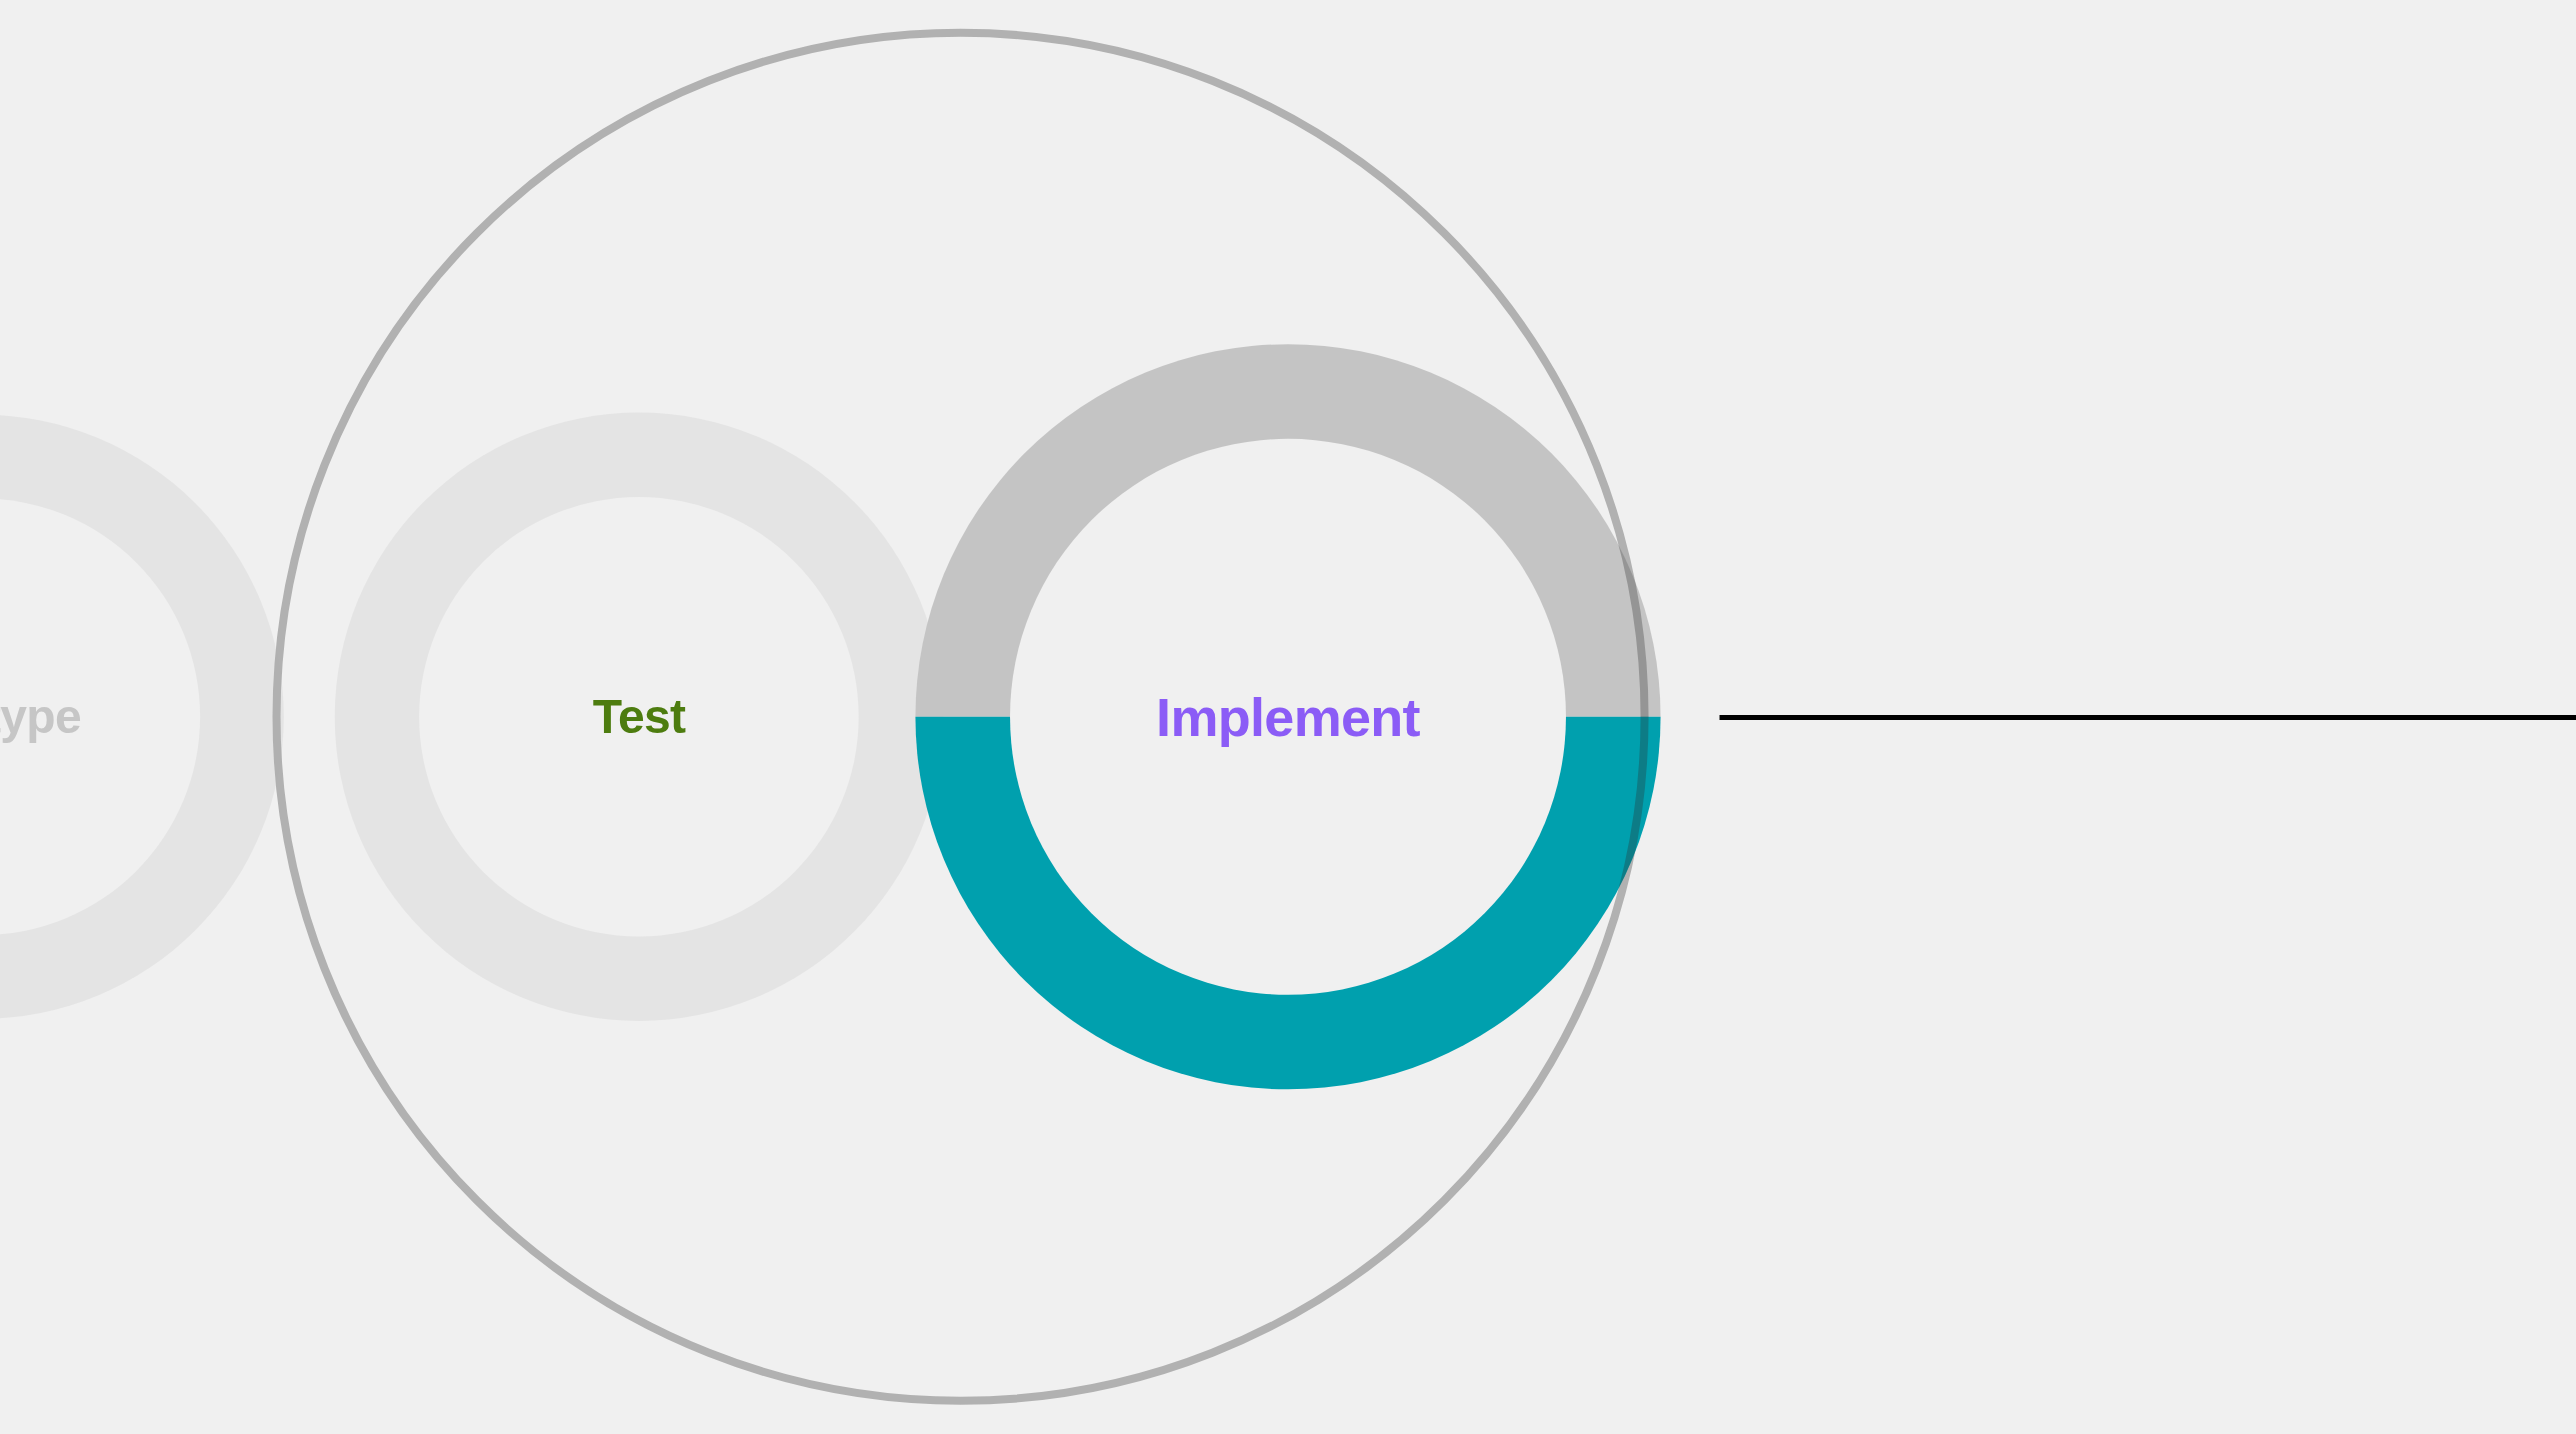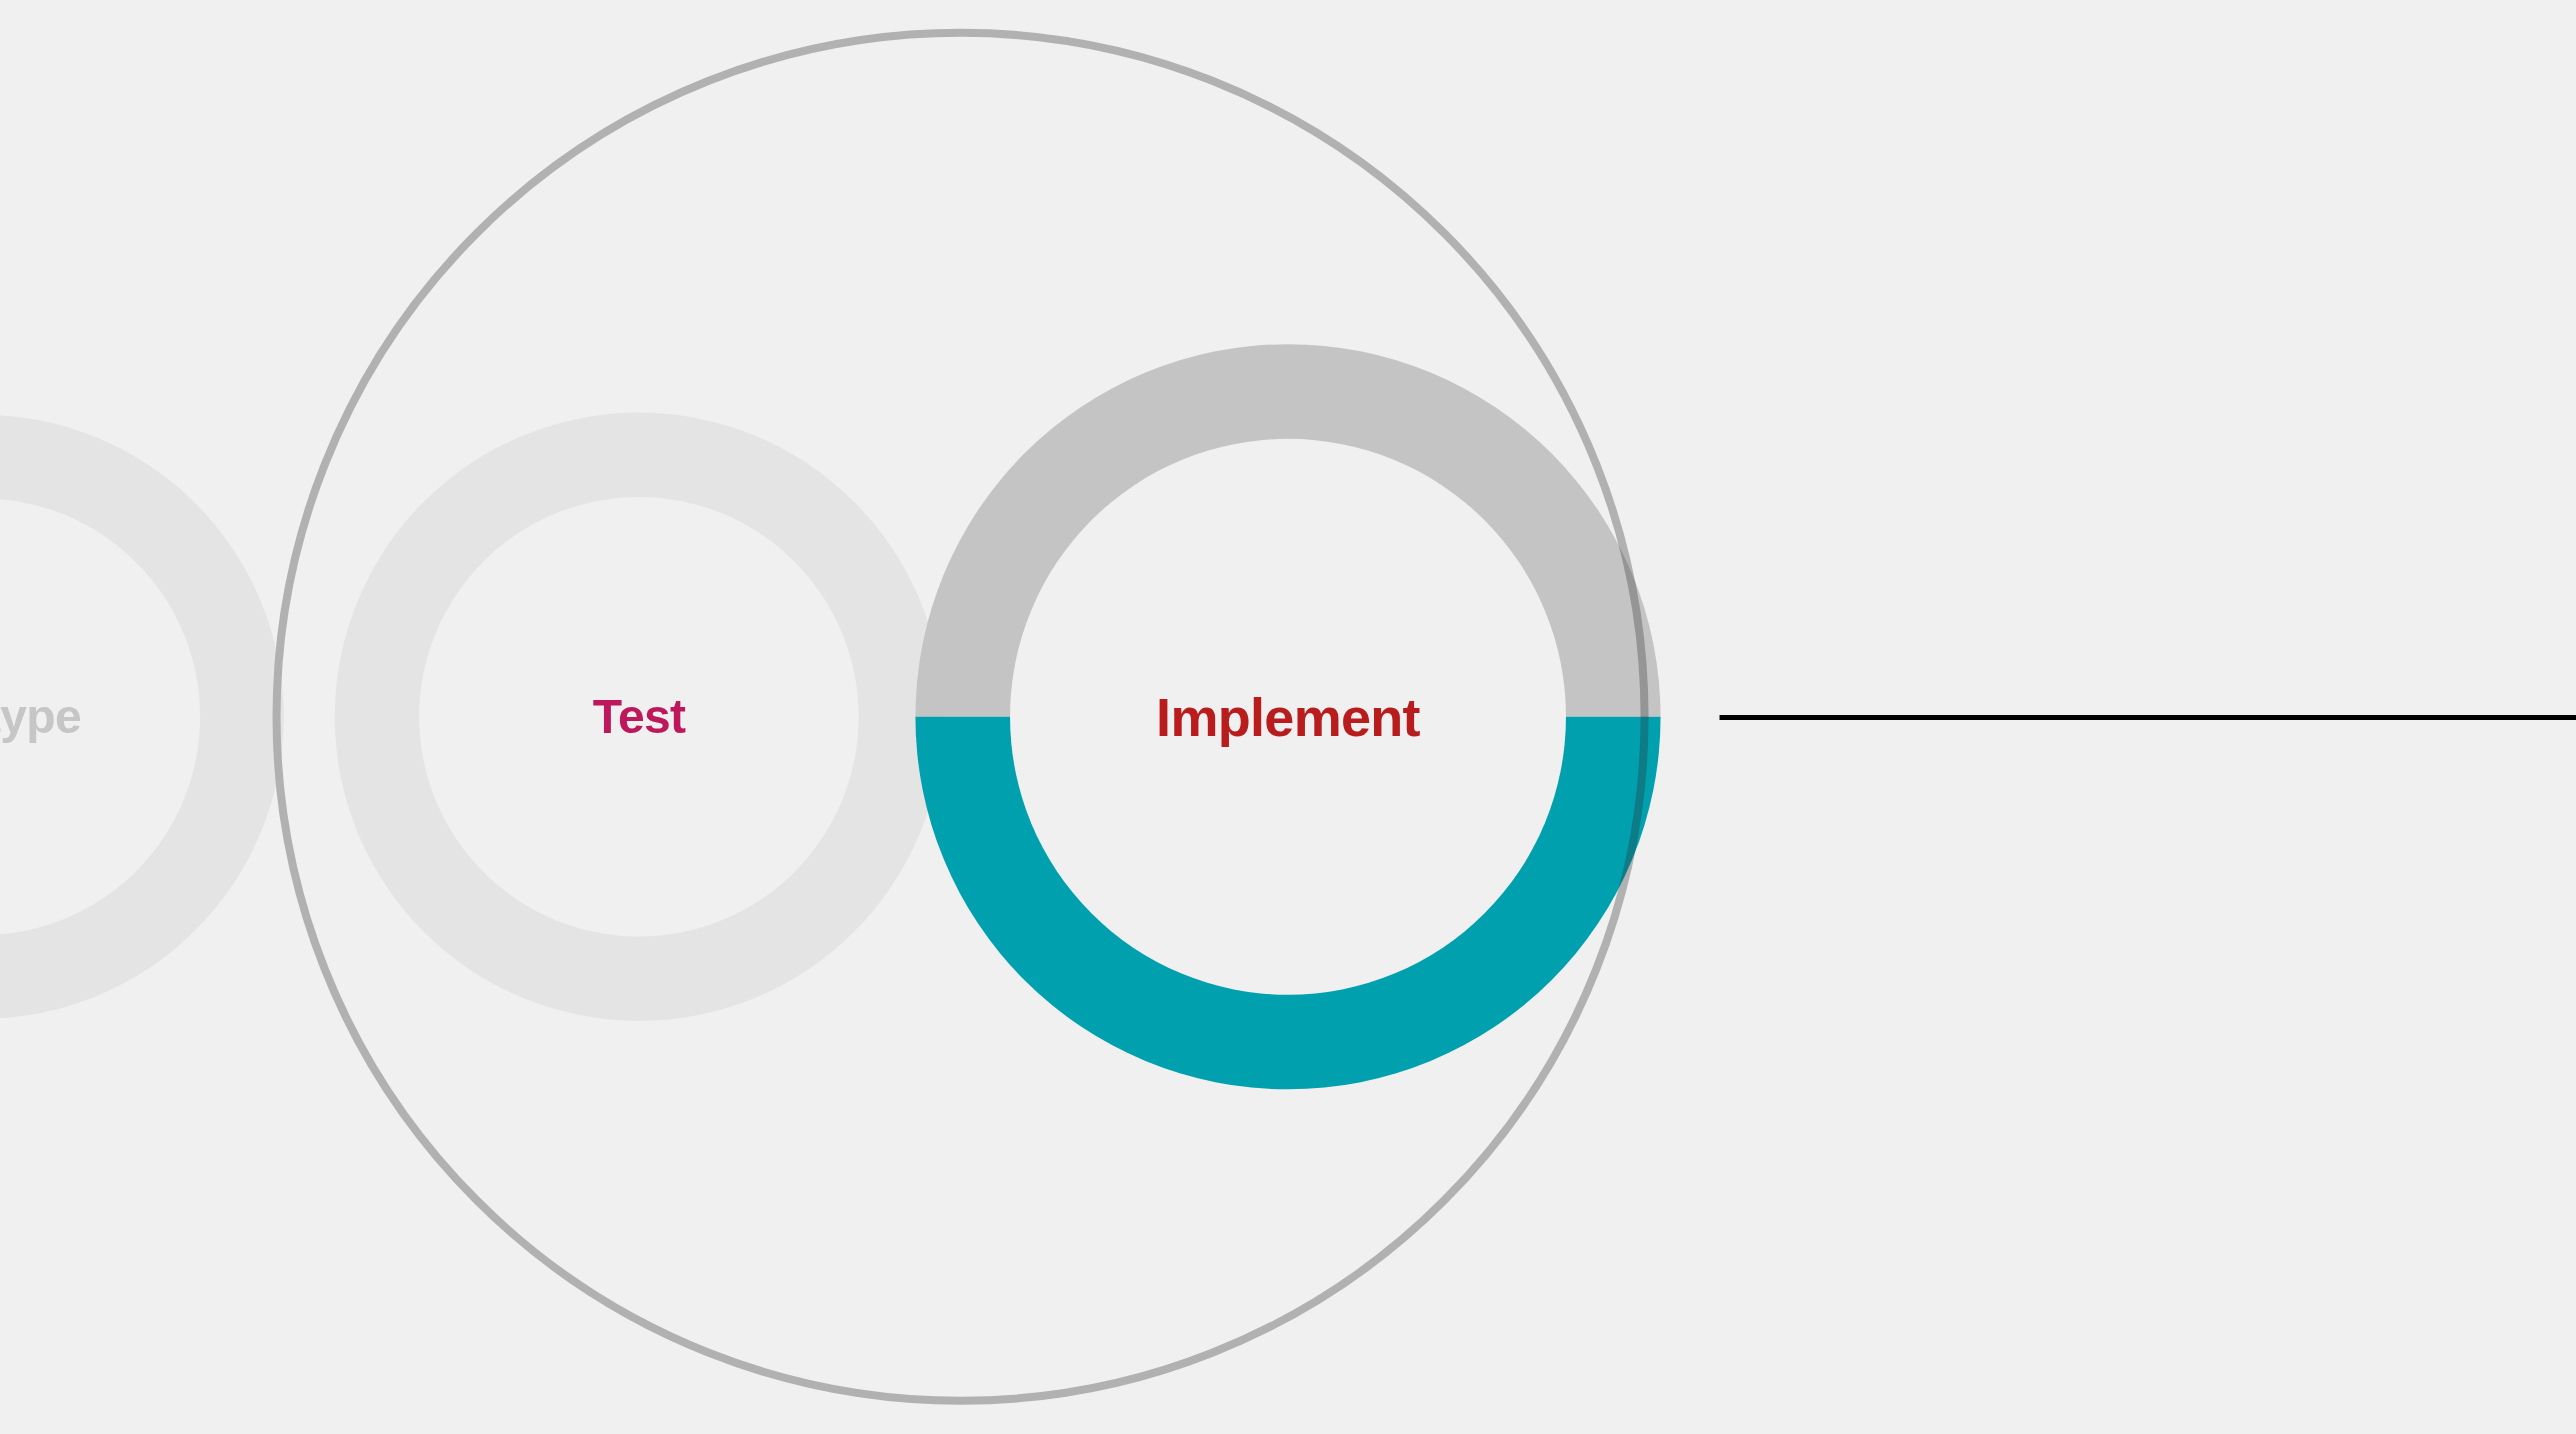--- a/index.html
+++ b/index.html
@@ -111,18 +111,18 @@
       <g mask="url(#mask-active-donut)">
         <circle id="outline-circle-overlap" cx="1320" cy="985" r="940" fill="none" stroke="#2b2b2b" stroke-width="11"></circle>
       </g>
     </g>
 
     <line id="connector-line" x1="2363" y1="986" x2="3540" y2="986" stroke="#000000" stroke-width="7" stroke-linecap="butt"></line>
   </svg>
 
   <div class="step-label inactive" id="label-prototype" style="left: 33px; top: 717px; color: rgb(198, 198, 198);">type</div>
 
-  <div class="step-label inactive" id="label-test" style="left: 639px; top: 717px; color: #be185d;">Test</div>
+  <div class="step-label inactive" id="label-test" style="left: 639px; top: 717px; color: #4d7c0f;">Test</div>
 
-  <div class="step-label active" id="label-implement" style="left: 1288px; top: 717px; color: #b91c1c;">Implement</div>
+  <div class="step-label active" id="label-implement" style="left: 1288px; top: 717px; color: #8b5cf6;">Implement</div>
 
 </div>
 
 
 </body></html>

